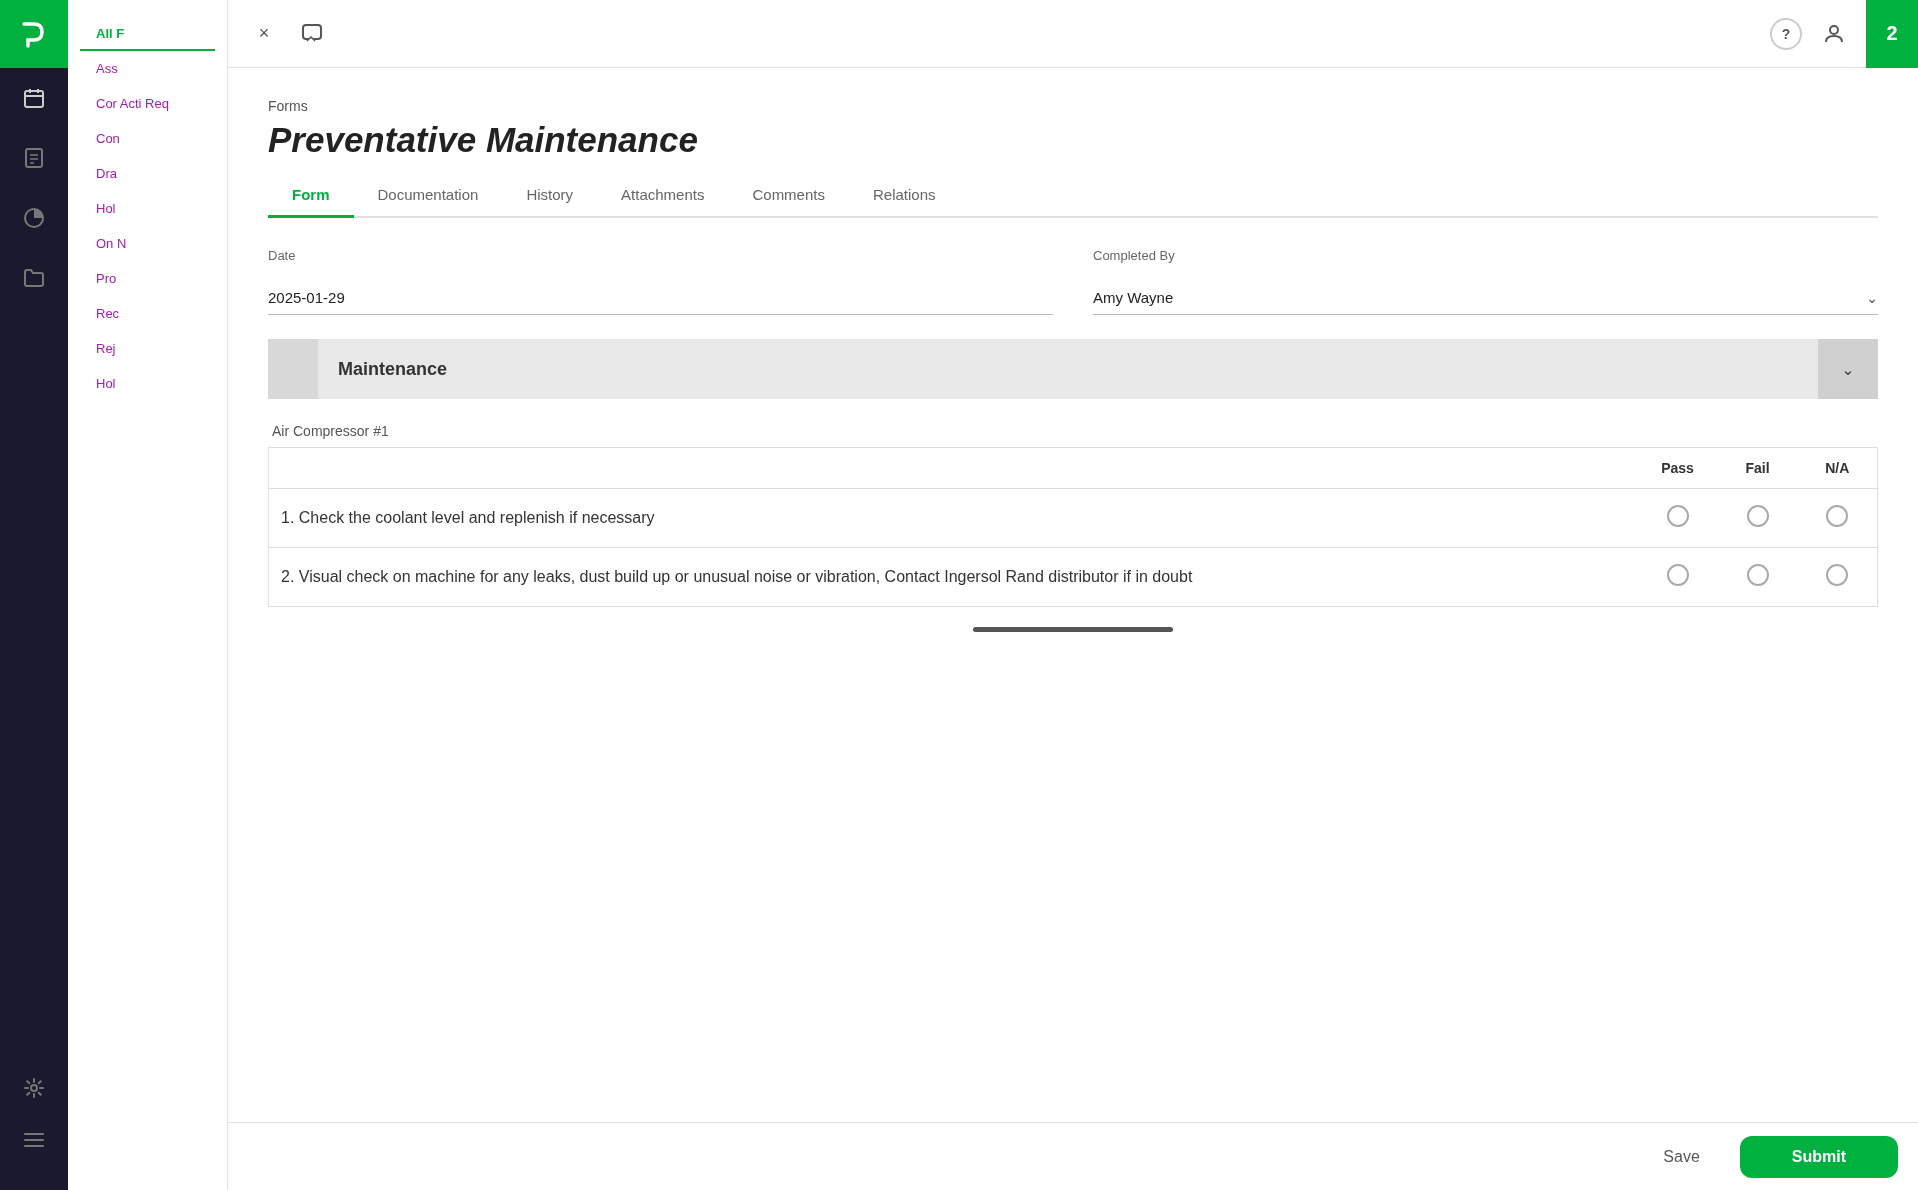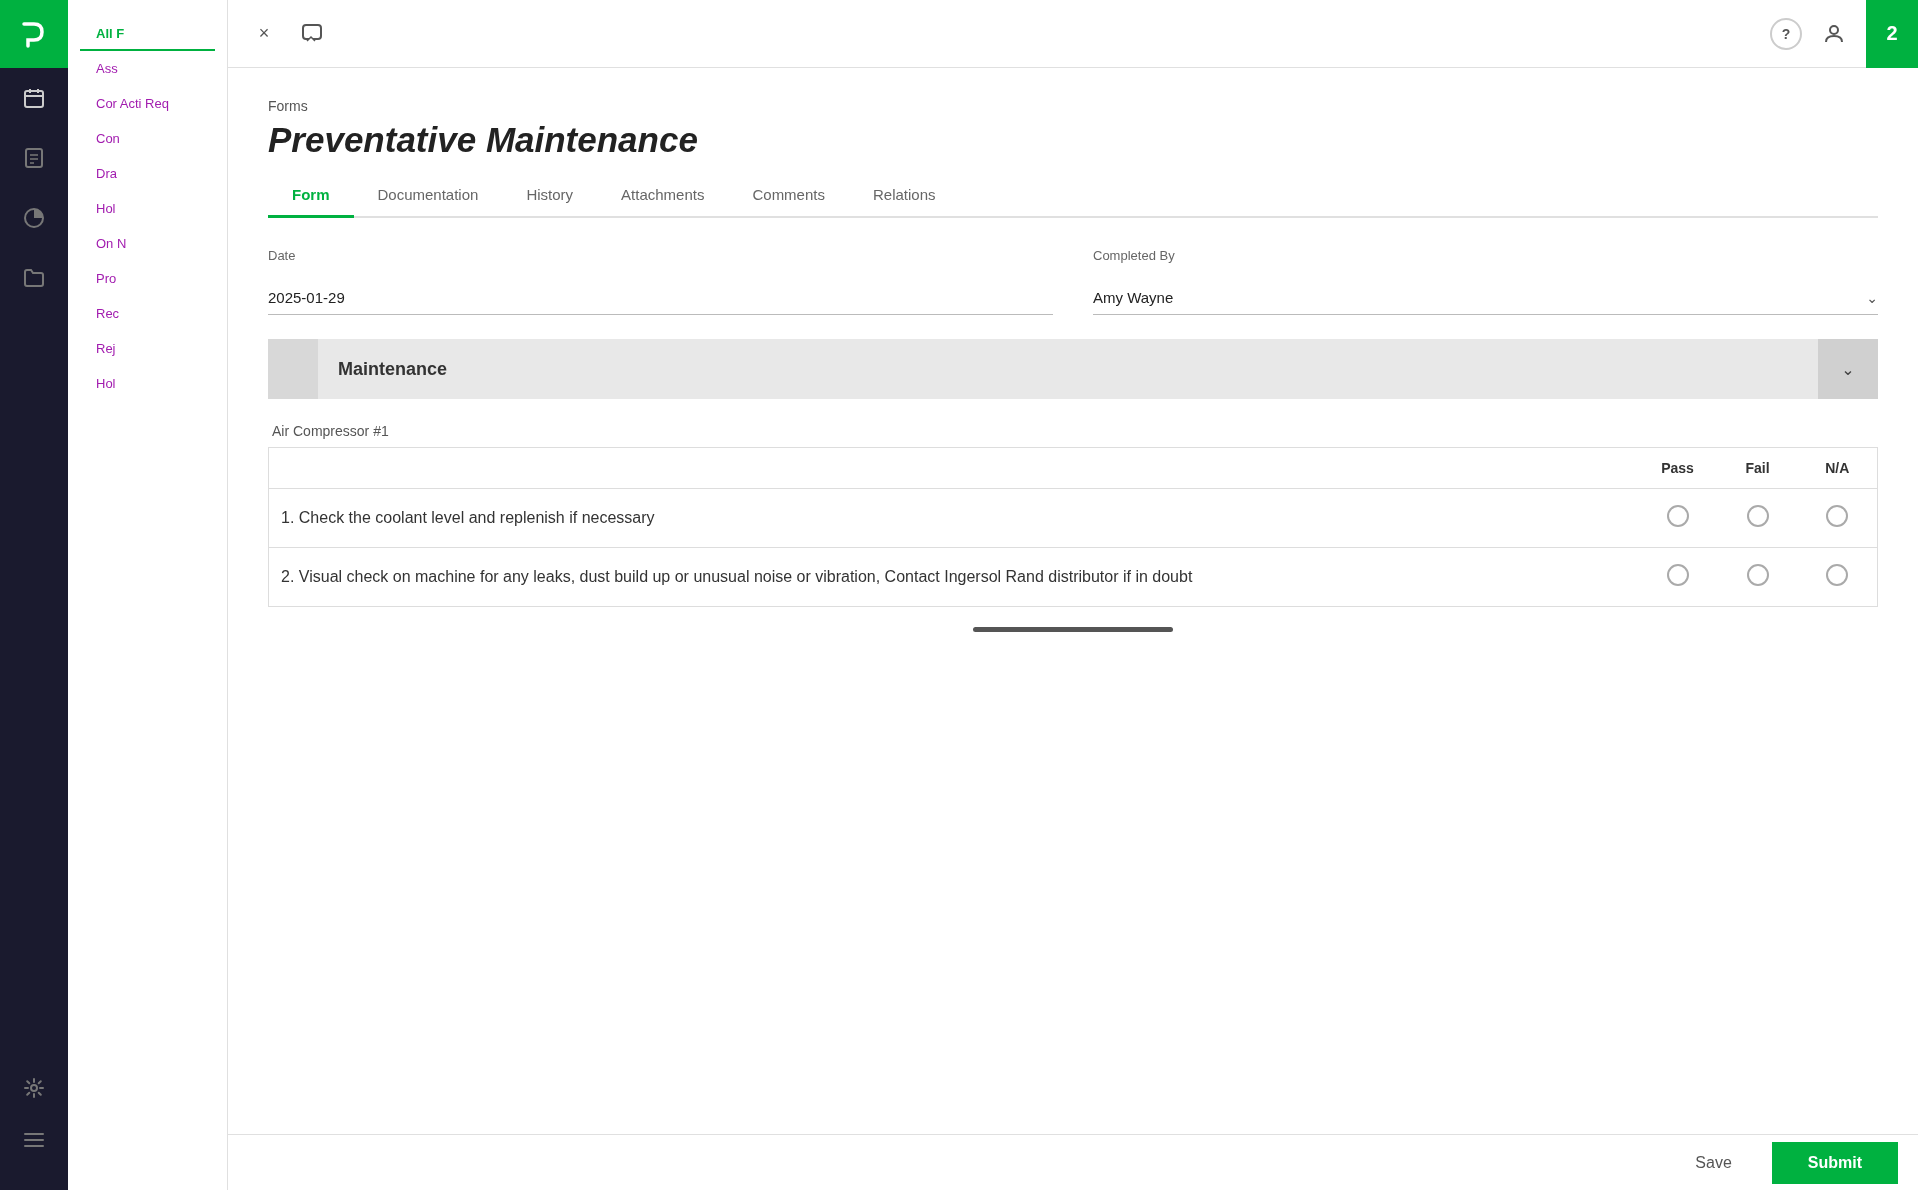--- a/index.html
+++ b/index.html
@@ -297,43 +297,43 @@
       width: 22px;
       height: 22px;
       border: 2px solid #aaa;
       border-radius: 50%;
       display: inline-block;
       cursor: pointer;
     }
 
     
     .bottom-bar {
-      height: 56px;
+      height: 68px;
       border-top: 1px solid #e0e0e0;
       display: flex;
       align-items: center;
       justify-content: flex-end;
       padding: 0 20px;
       gap: 12px;
       background: #fff;
       flex-shrink: 0;
     }
     .save-btn {
       padding: 10px 28px;
       background: transparent;
       border: none;
       font-size: 16px;
       color: #555;
       cursor: pointer;
     }
     .submit-btn {
-      padding: 12px 36px;
+      padding: 12px 52px;
       background: #00b140;
       border: none;
-      border-radius: 0;
+      border-radius: 12px;
       font-size: 16px;
       color: white;
       font-weight: 600;
       cursor: pointer;
     }
 
     
     .scroll-indicator {
       width: 200px;
       height: 5px;

